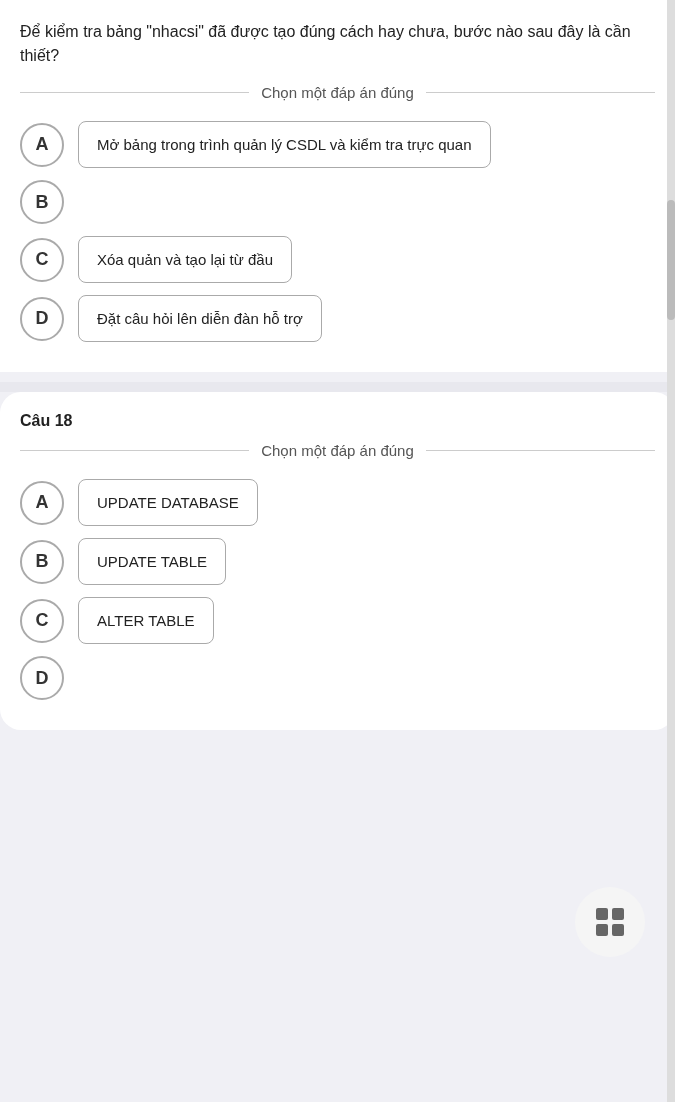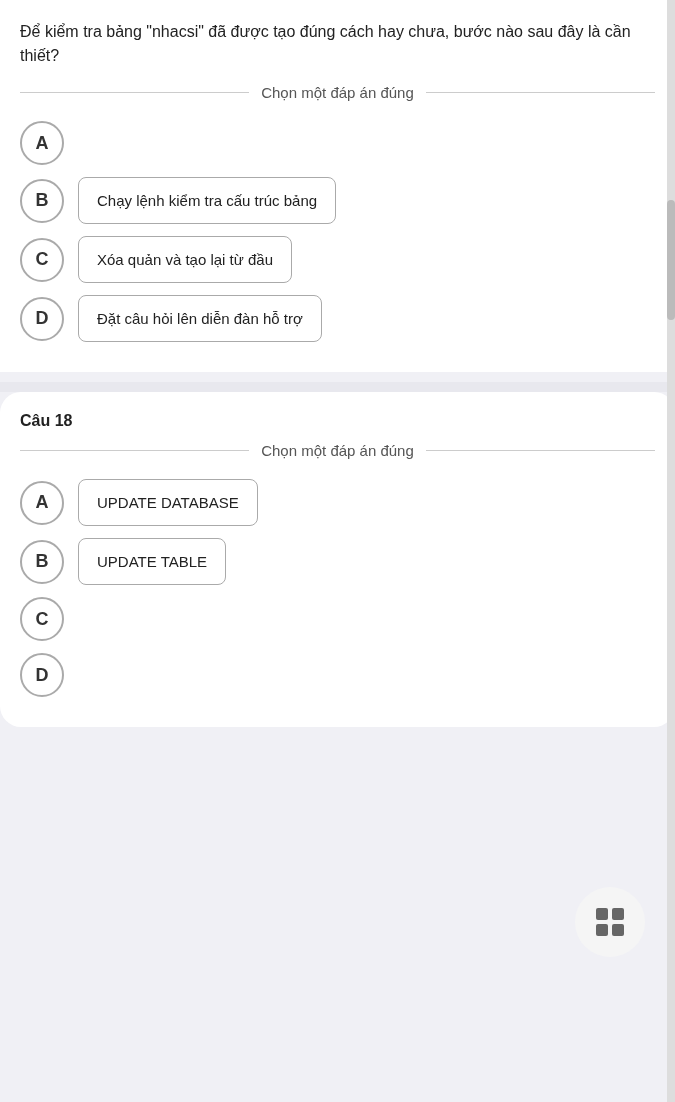--- a/index.html
+++ b/index.html
@@ -160,24 +160,24 @@
   <div class="question-block">
     <p class="question-text">Để kiểm tra bảng "nhacsi" đã được tạo đúng cách hay chưa, bước nào sau đây là cần thiết?</p>
 
     <div class="section-divider">
       <span class="section-divider-label">Chọn một đáp án đúng</span>
     </div>
 
     <ul class="options-list">
       <li class="option-item">
         <div class="option-circle">A</div>
+        <div class="option-box">Mở bảng trong trình quản lý CSDL và kiểm tra trực quan</div>
       </li>
       <li class="option-item">
         <div class="option-circle">B</div>
-        <div class="option-box">Chạy lệnh kiểm tra cấu trúc bảng</div>
       </li>
       <li class="option-item">
         <div class="option-circle">C</div>
         <div class="option-box">Xóa quản và tạo lại từ đầu</div>
       </li>
       <li class="option-item">
         <div class="option-circle">D</div>
         <div class="option-box">Đặt câu hỏi lên diễn đàn hỗ trợ</div>
       </li>
     </ul>
@@ -196,20 +196,21 @@
       <li class="option-item">
         <div class="option-circle">A</div>
         <div class="option-box">UPDATE DATABASE</div>
       </li>
       <li class="option-item">
         <div class="option-circle">B</div>
         <div class="option-box">UPDATE TABLE</div>
       </li>
       <li class="option-item">
         <div class="option-circle">C</div>
+        <div class="option-box">ALTER TABLE</div>
       </li>
       <li class="option-item">
         <div class="option-circle">D</div>
       </li>
     </ul>
   </div>
 
 </div>
 
 <div class="scrollbar">

